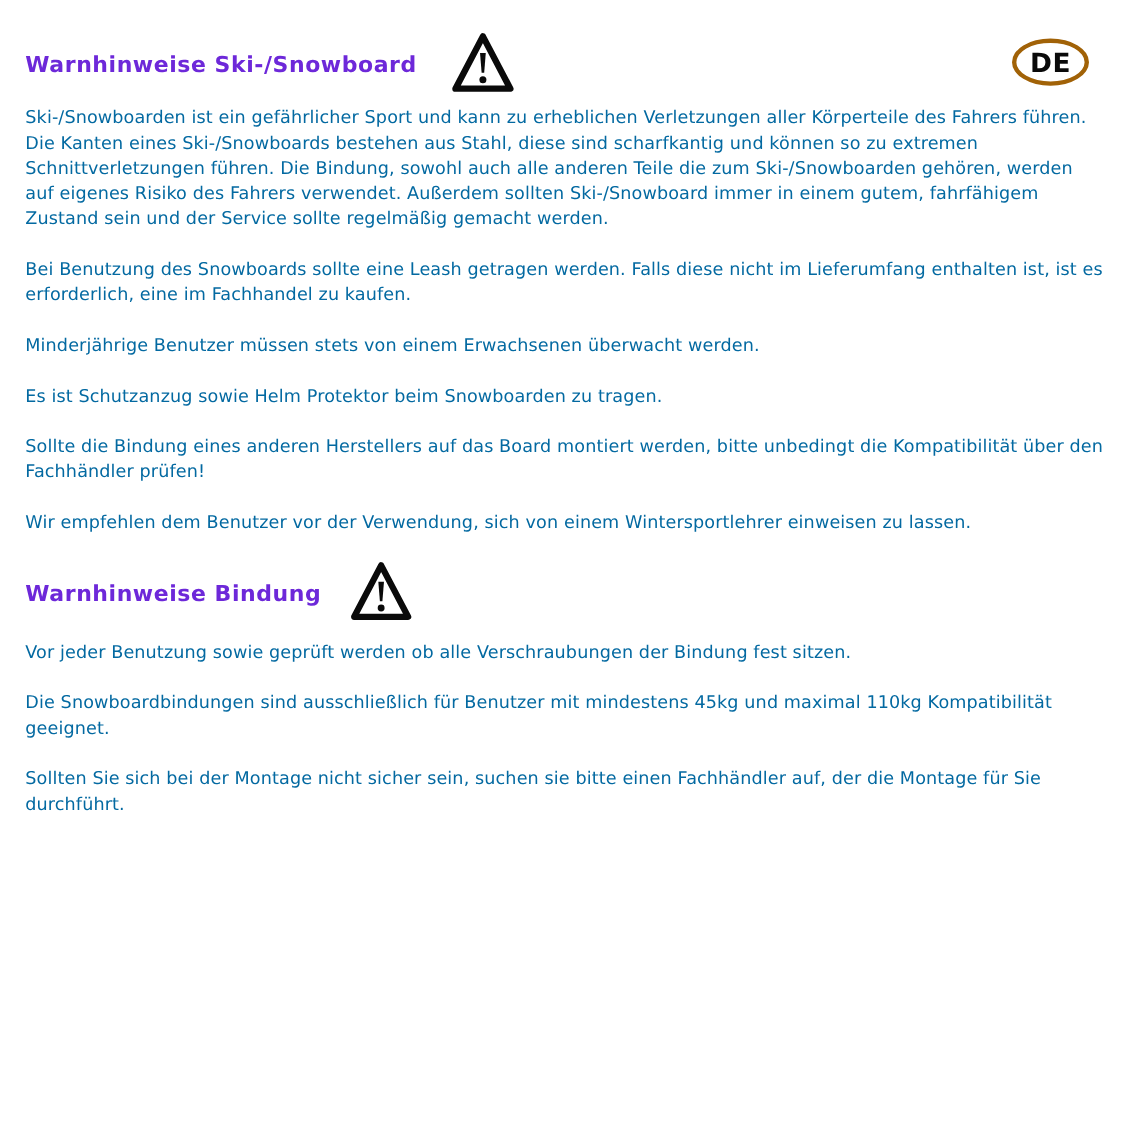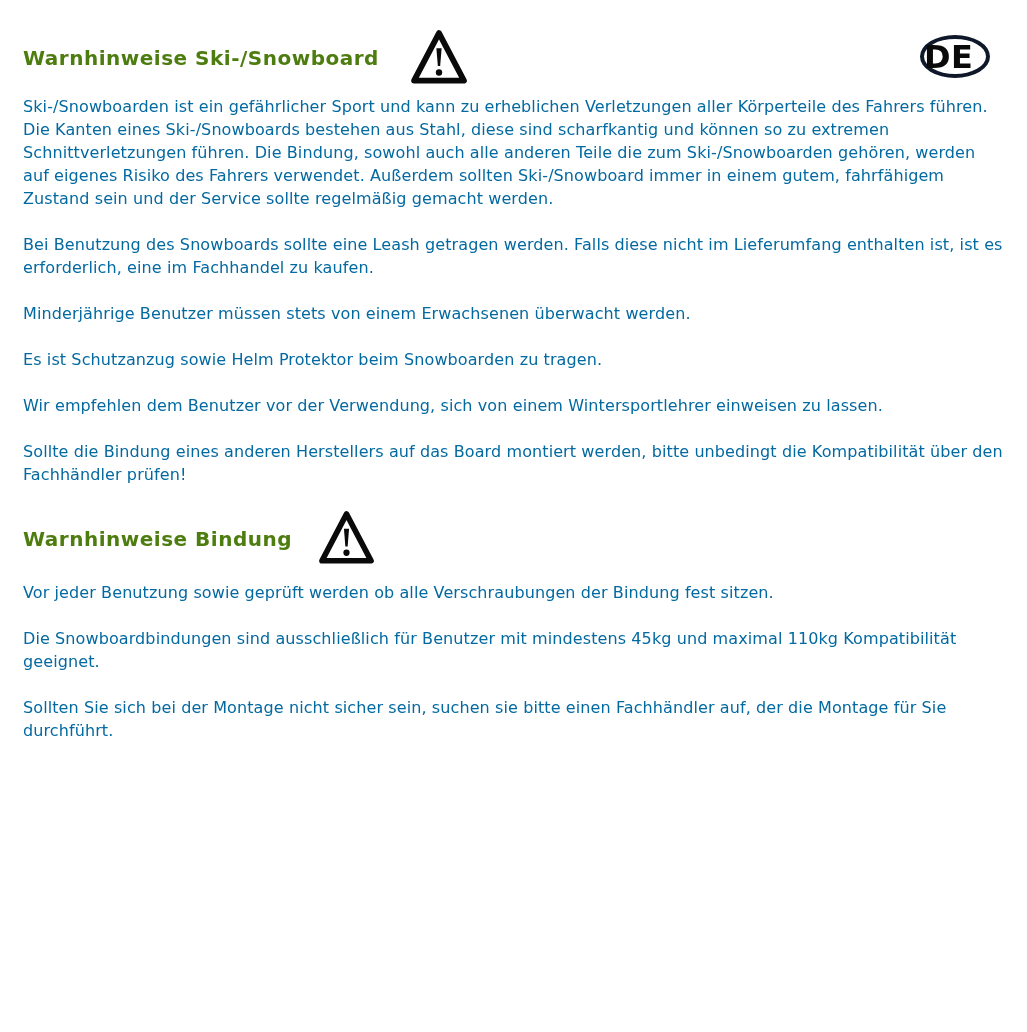--- a/index.html
+++ b/index.html
@@ -34,47 +34,47 @@
   .heading-row.second {
     margin-top: 24px;
     height: 57px;
     margin-bottom: 14px;
   }
   h1, h2 {
     margin: 0;
     font-size: 20px;
     font-weight: bold;
     letter-spacing: 0.5px;
-    color: #4d7c0f;
+    color: #6d28d9;
     white-space: nowrap;
   }
   .warn-icon {
     flex: 0 0 auto;
   }
   .warn-icon.w1 { margin-left: 30px; width: 60px; height: 58px; }
   .warn-icon.w2 { margin-left: 26px; width: 57px; height: 57px; }
   p {
     margin: 0 0 23px 0;
     font-size: 16px;
     line-height: 23px;
     letter-spacing: 0.1px;
     color: #0369a1;
   }
   .lang-badge {
     position: absolute;
     top: 35px;
     right: 37px;
     width: 62px;
     height: 35px;
-    border: 4px solid #0f172a;
+    border: 4px solid #a16207;
     border-radius: 50%;
     display: flex;
     align-items: center;
-    justify-content: flex-start;
-    font-size: 32px;
+    justify-content: center;
+    font-size: 24px;
     font-weight: bold;
     letter-spacing: 0.5px;
     color: #0a0a0a;
   }
 </style>
 </head>
 <body>
 
 <div class="page">
 
@@ -90,22 +90,22 @@
         <path d="M50 7 L93 89 L7 89 Z" fill="none" stroke="#0a0a0a" stroke-width="10" stroke-linejoin="round"></path>
         <path d="M45.5 33 L54.5 33 L52 64 L48 64 Z" fill="#0a0a0a"></path>
         <circle cx="50" cy="75" r="5.5" fill="#0a0a0a"></circle>
       </svg>
     </div>
 
     <p>Ski-/Snowboarden ist ein gefährlicher Sport und kann zu erheblichen Verletzungen aller Körperteile des Fahrers führen. Die Kanten eines Ski-/Snowboards bestehen aus Stahl, diese sind scharfkantig und können so zu extremen Schnittverletzungen führen. Die Bindung, sowohl auch alle anderen Teile die zum Ski-/Snowboarden gehören, werden auf eigenes Risiko des Fahrers verwendet. Außerdem sollten Ski-/Snowboard immer in einem gutem, fahrfähigem Zustand sein und der Service sollte regelmäßig gemacht werden.</p>
     <p>Bei Benutzung des Snowboards sollte eine Leash getragen werden. Falls diese nicht im Lieferumfang enthalten ist, ist es erforderlich, eine im Fachhandel zu kaufen.</p>
     <p>Minderjährige Benutzer müssen stets von einem Erwachsenen überwacht werden.</p>
     <p>Es ist Schutzanzug sowie Helm Protektor beim Snowboarden zu tragen.</p>
+    <p>Sollte die Bindung eines anderen Herstellers auf das Board montiert werden, bitte unbedingt die Kompatibilität über den Fachhändler prüfen!</p>
     <p>Wir empfehlen dem Benutzer vor der Verwendung, sich von einem Wintersportlehrer einweisen zu lassen.</p>
-    <p>Sollte die Bindung eines anderen Herstellers auf das Board montiert werden, bitte unbedingt die Kompatibilität über den Fachhändler prüfen!</p>
 
     <div class="heading-row second">
       <h2>Warnhinweise Bindung</h2>
       <svg class="warn-icon w2" viewBox="0 0 100 100" aria-hidden="true">
         <path d="M50 7 L93 89 L7 89 Z" fill="none" stroke="#0a0a0a" stroke-width="10" stroke-linejoin="round"></path>
         <path d="M45.5 33 L54.5 33 L52 64 L48 64 Z" fill="#0a0a0a"></path>
         <circle cx="50" cy="75" r="5.5" fill="#0a0a0a"></circle>
       </svg>
     </div>
 

